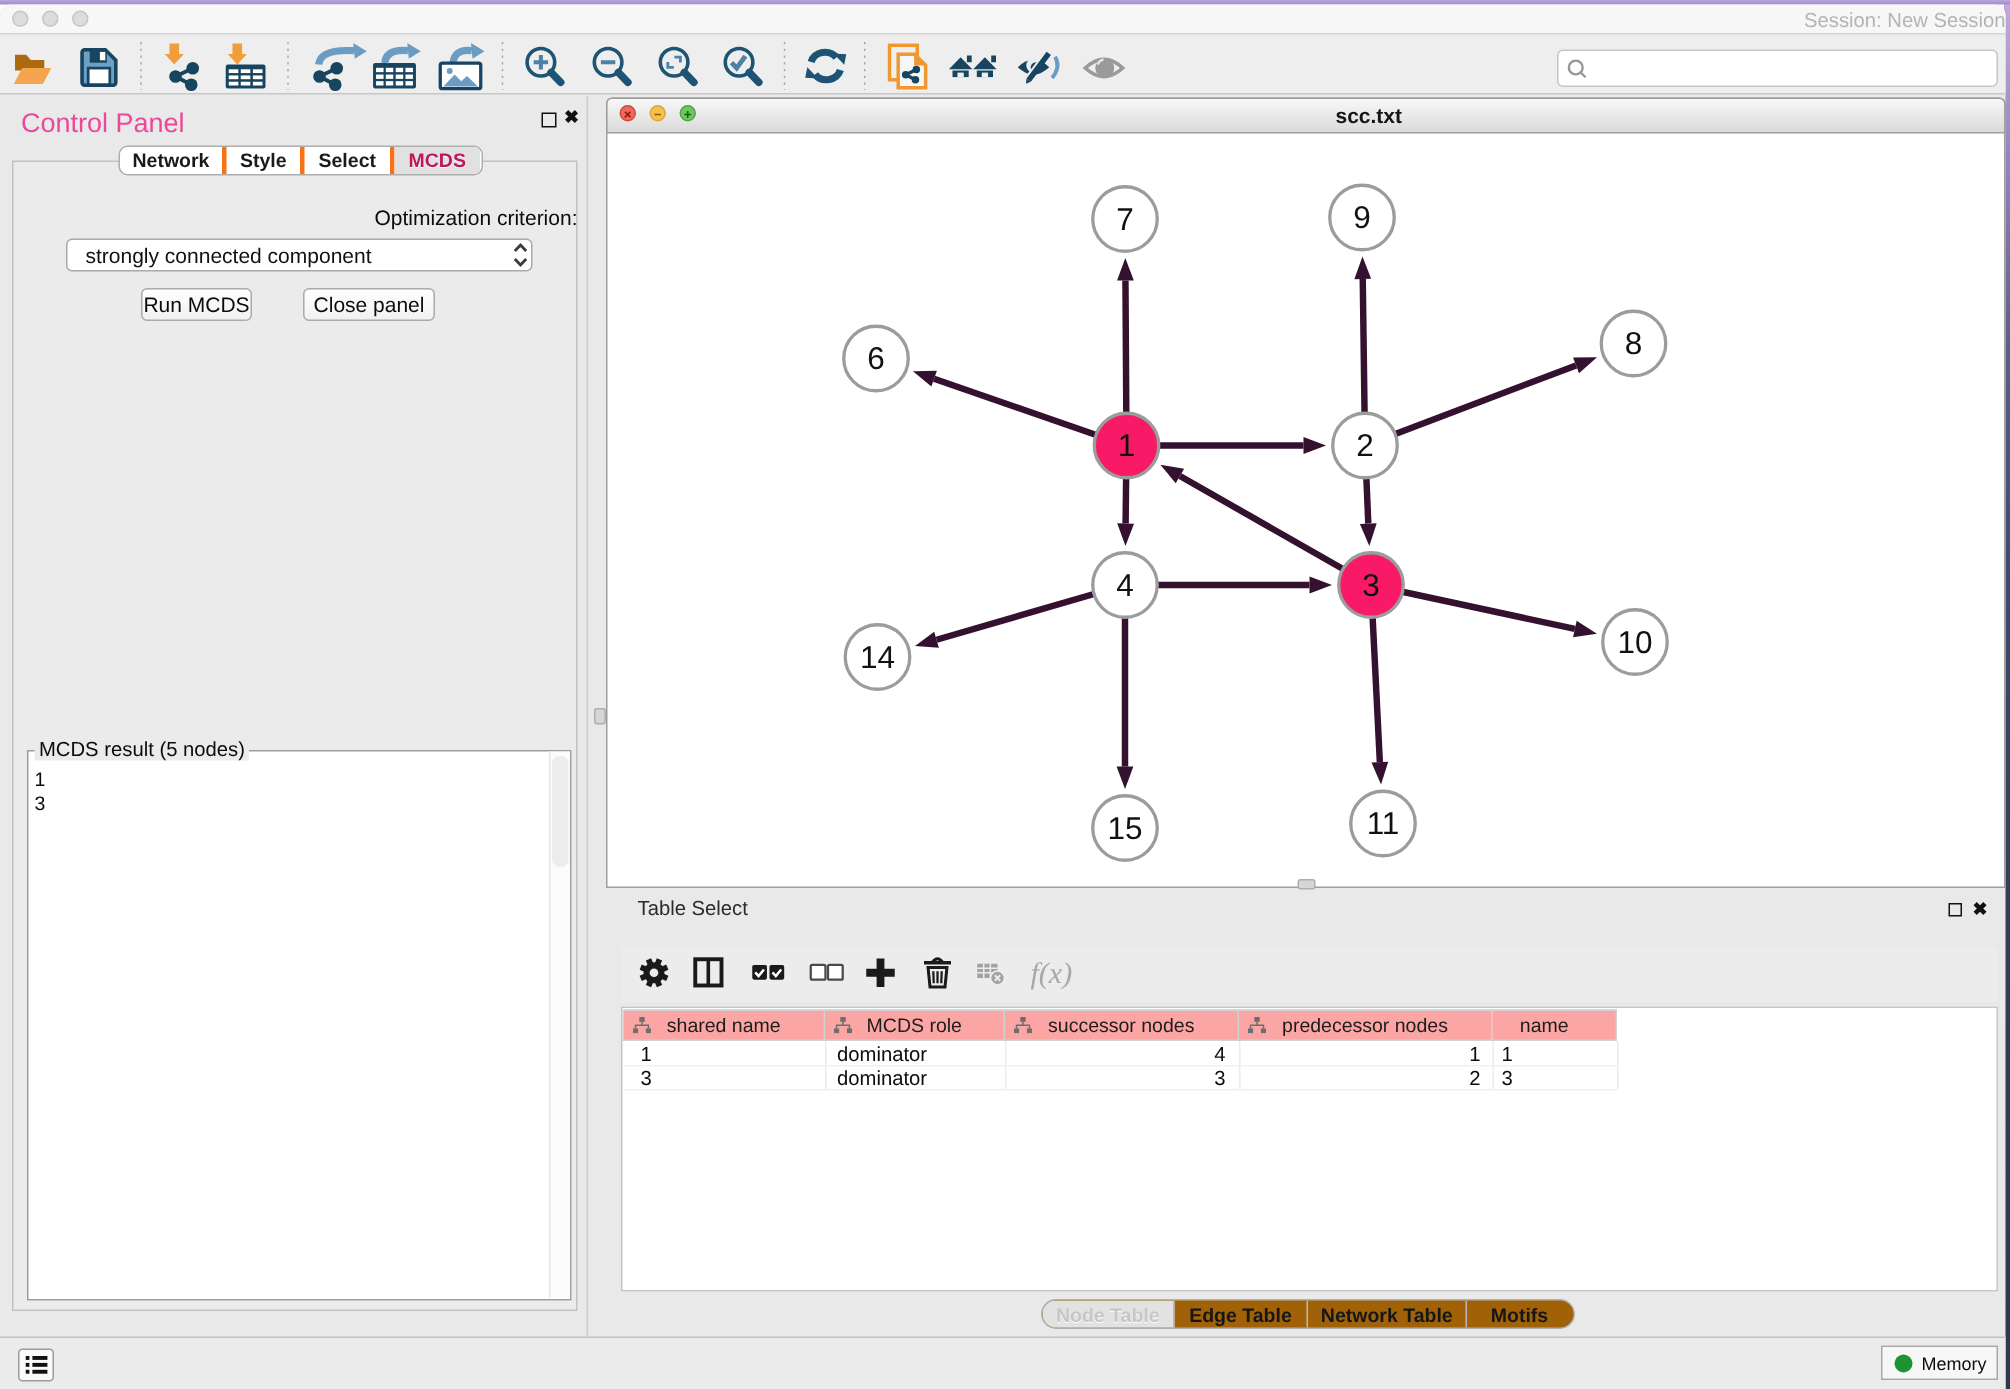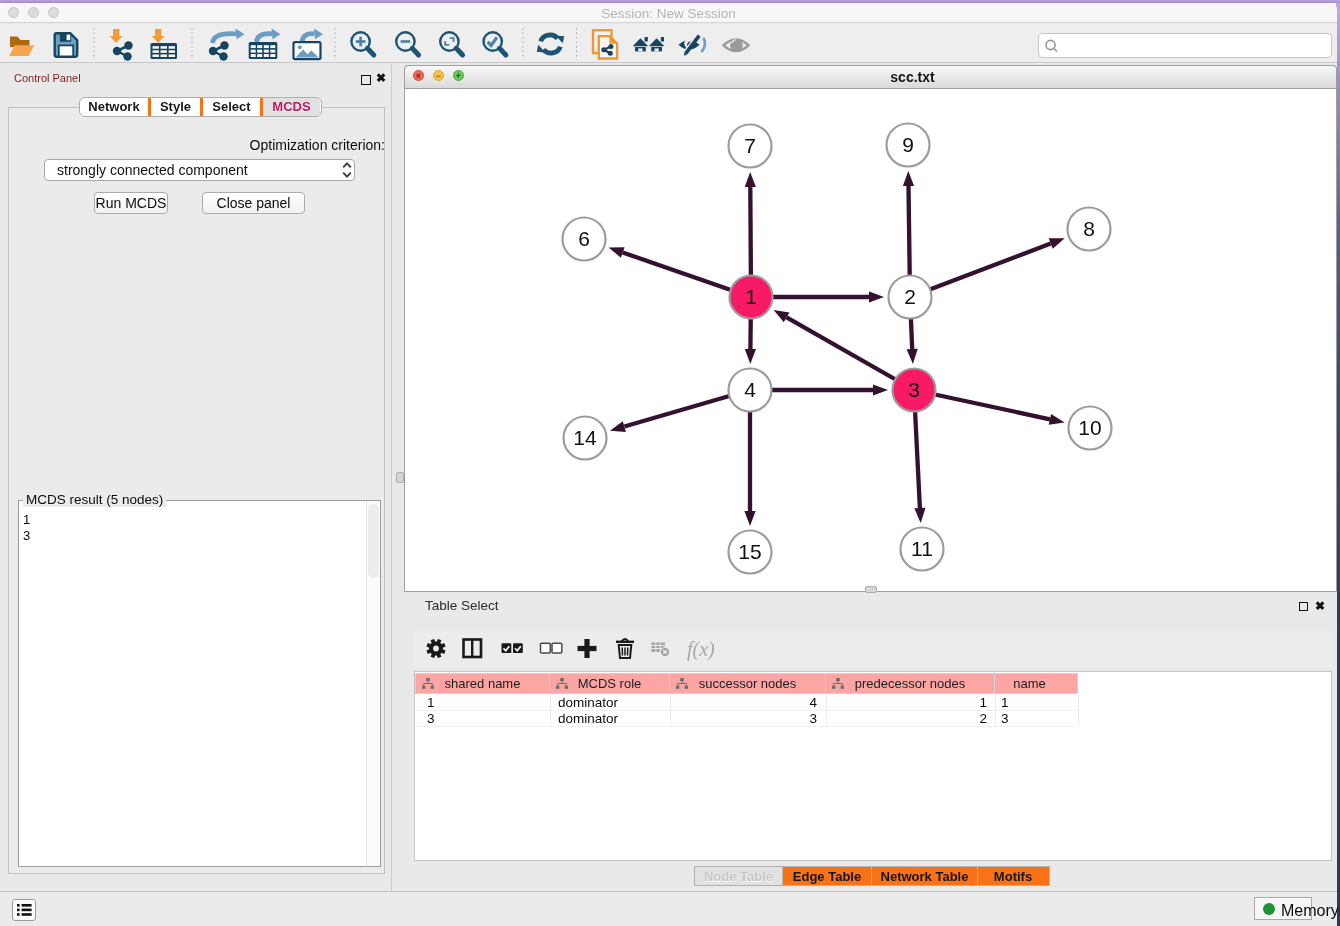--- a/index.html
+++ b/index.html
@@ -2,25 +2,25 @@
 <html><head><meta charset="utf-8">
 <style>
 *{margin:0;padding:0;box-sizing:border-box}
 html,body{width:1340px;height:926px;overflow:hidden;font-family:"Liberation Sans",sans-serif;background:#fff}
 .abs{position:absolute}
 #navy{position:absolute;left:1336px;top:0;width:4px;height:926px;background:linear-gradient(#c0abe0 0%,#9184bb 12%,#5c5c8a 25%,#414a6c 40%,#333e58 65%,#2f3950 100%)}
 #purple{position:absolute;left:0;top:0;width:1340px;height:3px;background:linear-gradient(#b9a6dc,#a18ac9)}
 #win{position:absolute;left:0;top:3px;width:1337px;height:923px;background:#e9e9e9;border-radius:7px 7px 0 0}
 #titlebar{position:absolute;left:0;top:3px;width:1337px;height:20px;background:#f7f7f7;border-bottom:1px solid #d5d5d5;border-radius:7px 7px 0 0}
 .tl{position:absolute;width:11px;height:11px;border-radius:50%;background:#dcdcdc;border:1px solid #c6c6c6;top:7px}
-#wtitle{position:absolute;left:0;top:6px;width:1337px;text-align:center;font-size:13.5px;color:#b4b4b4}
+#wtitle{position:absolute;left:0;top:6px;width:1337px;text-align:right;font-size:13.5px;color:#b4b4b4}
 #toolbar{position:absolute;left:0;top:24px;width:1337px;height:39px;background:#eee;border-bottom:1px solid #c8c8c8}
 #search{position:absolute;left:1038px;top:33px;width:294px;height:25px;background:#fff;border:1px solid #c5c5c5;border-radius:4px}
 
-#cph{position:absolute;left:14px;top:72px;font-size:11px;color:#7f1d1d}
+#cph{position:absolute;left:14px;top:72px;font-size:18px;color:#ec4899}
 #tabstrip{position:absolute;z-index:3;left:79px;top:97px;width:243px;height:20px;border:1px solid #aeaeae;border-radius:6px;background:#fff;display:flex;overflow:hidden}
 .seg{border-right:3px solid #f97316;font-size:13px;font-weight:700;color:#1a1a1a;text-align:center;line-height:18px;height:18px}
 #segm{background:#e1e1e1;color:#be185d;text-shadow:0 1px 0 #fff;border-right:none}
 #cpanel{position:absolute;left:8px;top:107px;width:377px;height:767px;border:1px solid #c2c2c2;background:#ebebeb}
 #optlab{position:absolute;left:8px;top:137px;width:377px;text-align:right;font-size:14px;color:#0c0c0c}
 #ddown{position:absolute;left:44px;top:159px;width:311px;height:22px;background:#fff;border:1px solid #a9a9a9;border-radius:4px;font-size:14px;color:#111;line-height:20px;padding-left:12px}
 .btn{position:absolute;top:192px;height:22px;background:linear-gradient(#fff,#f1f1f1);border:1px solid #ababab;border-radius:4px;font-size:14px;font-weight:400;color:#0c0c0c;text-align:center;line-height:20px}
 #fset{position:absolute;left:18px;top:500px;width:363px;height:367px;border:1px solid #9d9d9d;background:#fff}
 #fslab{position:absolute;left:23px;top:492px;background:#ebebeb;padding:0 3px;font-size:13.5px;color:#0c0c0c}
 #fsl1{position:absolute;left:23px;top:512px;font-size:13px;color:#0c0c0c}
@@ -37,27 +37,27 @@
 #grip2{position:absolute;left:865px;top:586px;width:12px;height:7px;background:#d6d6d6;border:1px solid #aeaeae;border-radius:2px}
 
 #tph{position:absolute;left:425px;top:598px;font-size:13.5px;color:#2b2b2b}
 #ttool{position:absolute;left:414px;top:631px;width:918px;height:37px;background:#ececec;border-radius:3px}
 #twhite{position:absolute;left:414px;top:671px;width:918px;height:190px;background:#fff;border:1px solid #c5c5c5}
 .hc{position:absolute;top:673px;height:21px;background:#fca5a5;border:1px solid #d2d2d2;border-left:none}
 .hctext{width:100%;text-align:center;font-size:13px;color:#1c1c1c;line-height:19px}
 .cell{position:absolute;font-size:13.5px;color:#0c0c0c}
 .vline{position:absolute;top:694px;height:32px;width:1px;background:#ebebeb}
 
-#btabstrip{position:absolute;left:694px;top:866px;width:356px;height:20px;border:1px solid #b2b2b2;border-radius:0;background:#f97316;display:flex;overflow:hidden}
+#btabstrip{position:absolute;left:694px;top:866px;width:356px;height:20px;border:1px solid #b2b2b2;border-radius:10px;background:#a16207;display:flex;overflow:hidden}
 .bseg{border-right:1px solid #b9b9b9;font-size:13px;font-weight:700;color:#161616;text-align:center;line-height:19px;height:19px}
 #bseg1{background:#e2e2e2;color:#c6c6c6;text-shadow:0 1px 0 #fff}
 
 #sbar{position:absolute;left:0;top:891px;width:1337px;height:35px;background:#ebebeb;border-top:1px solid #c2c2c2}
 #lbtn{position:absolute;left:12px;top:899px;width:24px;height:22px;background:#fafafa;border:1px solid #9b9b9b;border-radius:3px}
-#membtn{position:absolute;left:1254px;top:897px;width:58px;height:23px;background:#f7f7f7;border:1px solid #a9a9a9;font-size:16px;color:#0c0c0c}
+#membtn{position:absolute;left:1254px;top:897px;width:78px;height:23px;background:#f7f7f7;border:1px solid #a9a9a9;font-size:12px;color:#0c0c0c}
 #memdot{position:absolute;left:8px;top:5px;width:12px;height:12px;border-radius:50%;background:#1d9434}
 #memtxt{position:absolute;left:26px;top:4px}
 .wicon{position:absolute;font-size:12px;font-weight:700;color:#111}
 .sqicon{position:absolute;width:10px;height:10px;border:1.5px solid #111;background:transparent}
 </style></head>
 <body>
 <div id="navy"></div>
 <div id="win"></div>
 <div id="purple"></div>
 <div id="titlebar"></div>
@@ -195,21 +195,21 @@
 <div id="cpanel"></div>
 <div id="optlab">Optimization criterion:</div>
 <div id="ddown">strongly connected component</div>
 <svg class="abs" style="left:341px;top:161px" width="12" height="18" viewBox="0 0 12 18">
     <g stroke="#3c3c3c" stroke-width="1.9" fill="none">
       <path d="M2.2 6.4 L6 2.4 L9.8 6.4"></path>
       <path d="M2.2 11.6 L6 15.6 L9.8 11.6"></path>
     </g>
   </svg>
 <div class="btn" style="left:94px;width:74px">Run MCDS</div>
-<div class="btn" style="left:202px;width:103px">Close panel</div>
+<div class="btn" style="left:202px;width:88px">Close panel</div>
 <div id="fset"></div>
 <div id="fsbar"></div>
 <div id="fsthumb"></div>
 <div id="fslab">MCDS result (5 nodes)</div>
 <div id="fsl1">1</div>
 <div id="fsl2">3</div>
 <div id="cpr"></div>
 <div id="grip1"></div>
 
 <div id="nwin"></div>

